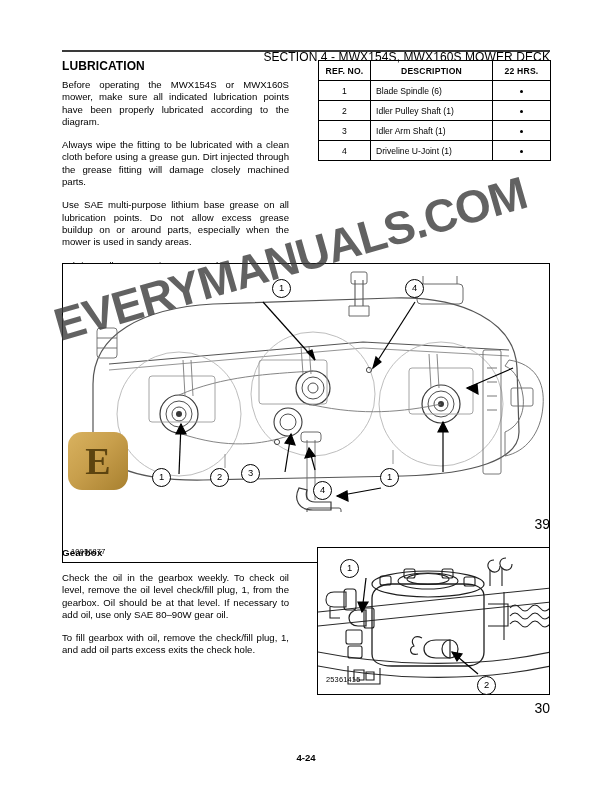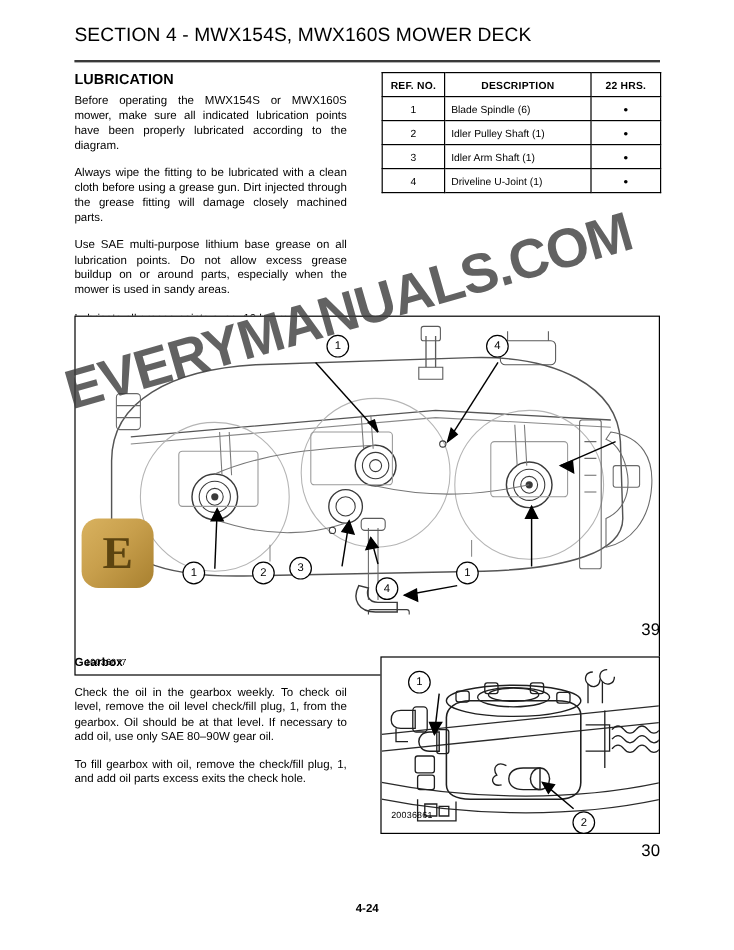--- a/index.html
+++ b/index.html
@@ -12,23 +12,23 @@
   .page {
     position: relative;
     width: 612px; height: 792px;
     background: #fff;
     overflow: hidden;
   }
 
   
   .page-header {
     position: absolute;
-    left: 62px; top: 21px; width: 488px;
-    text-align: left;
-    font-size: 16px;
+    left: 62px; top: 50px; width: 488px;
+    text-align: right;
+    font-size: 12px;
     font-weight: 400;
     letter-spacing: 0.1px;
     color: #000;
   }
   .header-rule {
     position: absolute;
     left: 62px; top: 50px; width: 488px; height: 2px;
     background: #3a3a3a;
   }
 
@@ -388,21 +388,21 @@
         <rect x="30" y="98" width="14" height="12" rx="2"></rect>
       </g>
 
       <g stroke="#000" stroke-width="1.2" fill="#000">
         <path d="M48 30 L44 64" fill="none"></path>
         <polygon points="44,64 40,54 50,54"></polygon>
         <path d="M160 126 L134 104" fill="none"></path>
         <polygon points="134,104 144,106 139,113"></polygon>
       </g>
     </svg>
-    <div class="fig-id" style="left:8px; bottom:10px;">20036861</div>
+    <div class="fig-id" style="left:8px; bottom:10px;">25361415</div>
   </div>
 
   <div class="callout" style="left:340px; top:559px;">1</div>
   <div class="callout" style="left:477px; top:676px;">2</div>
 
   <div class="fig-num" id="gbox-num">30</div>
 
   <div class="page-footer">4-24</div>
 
 </div>

